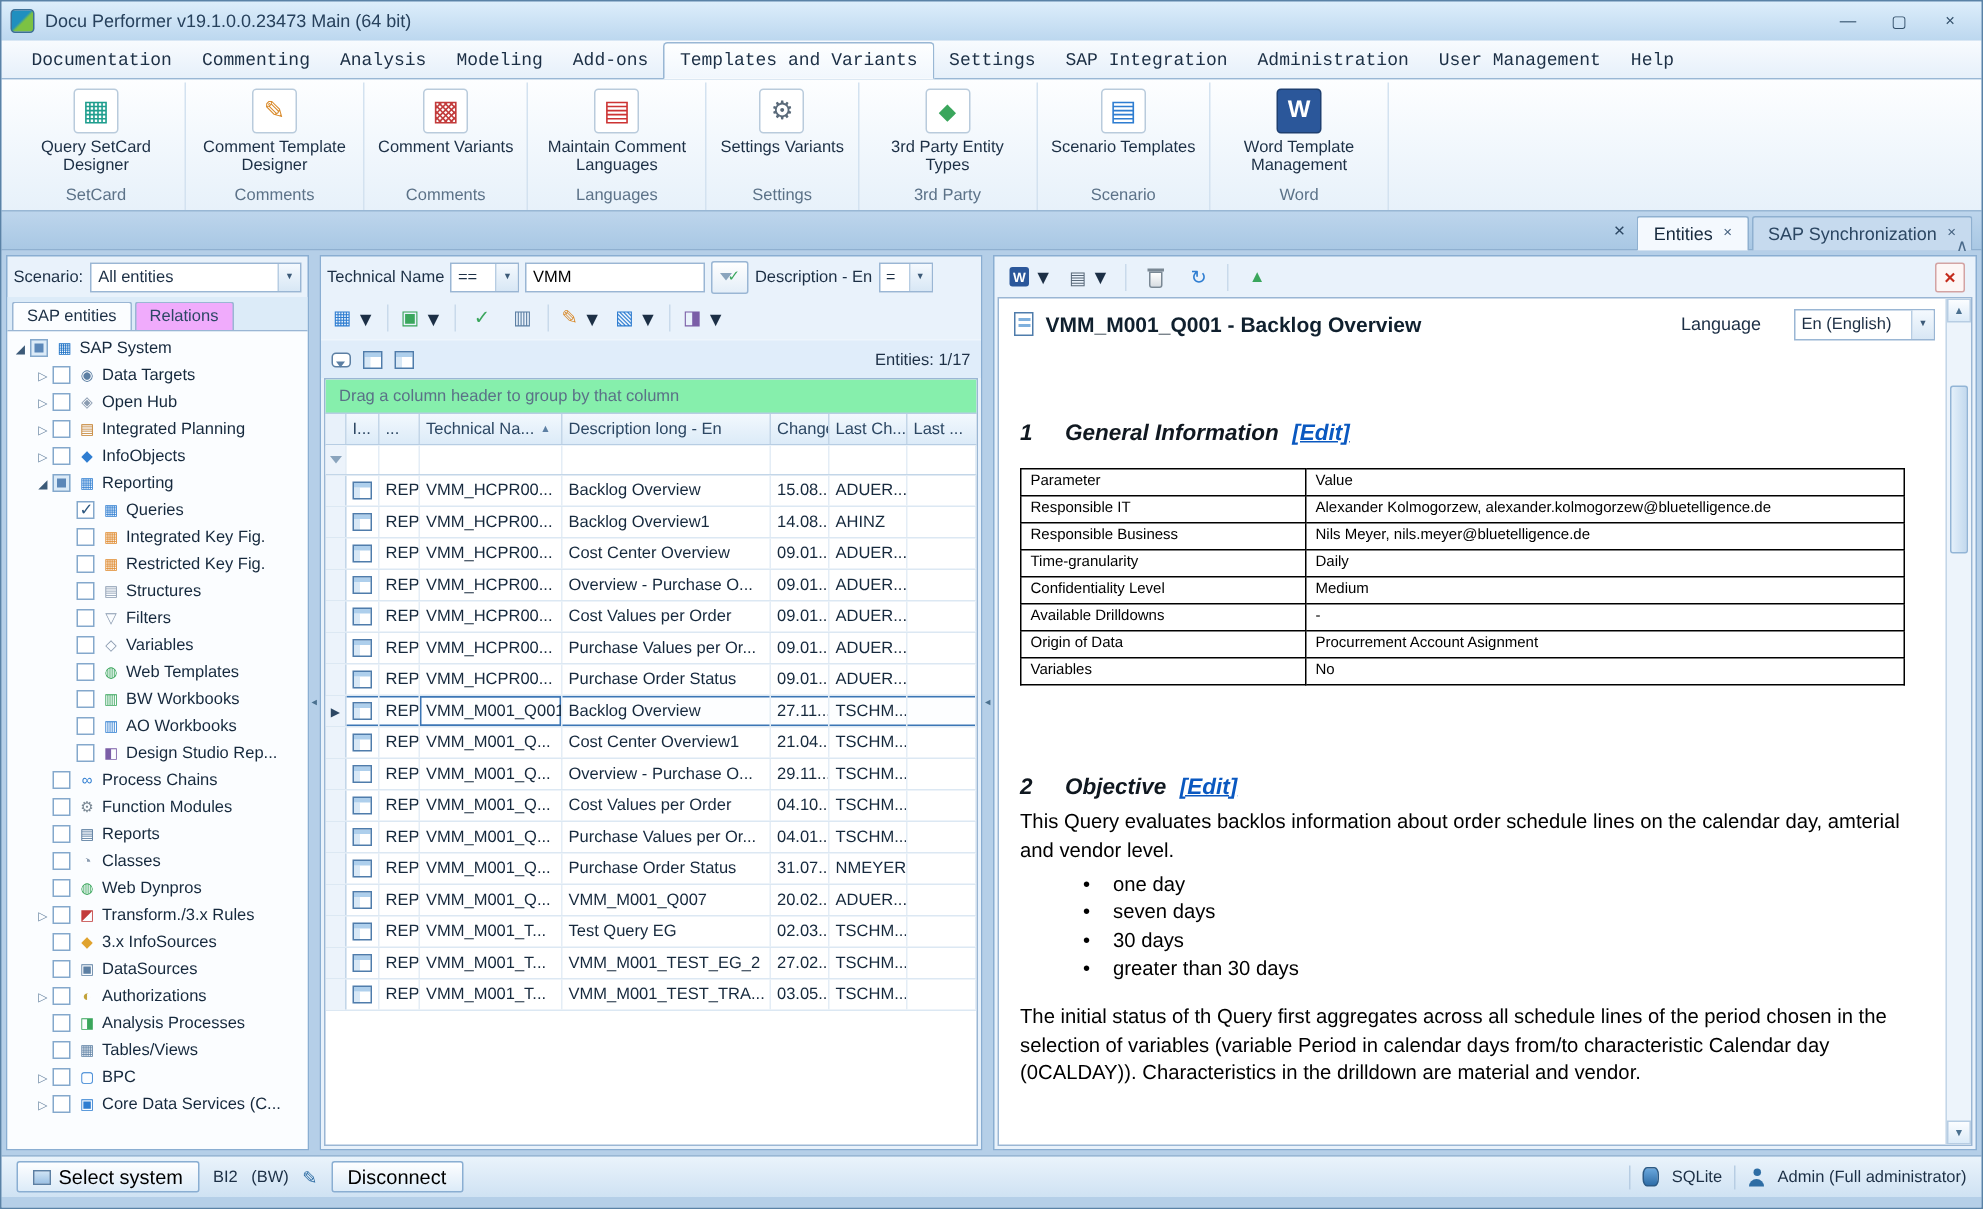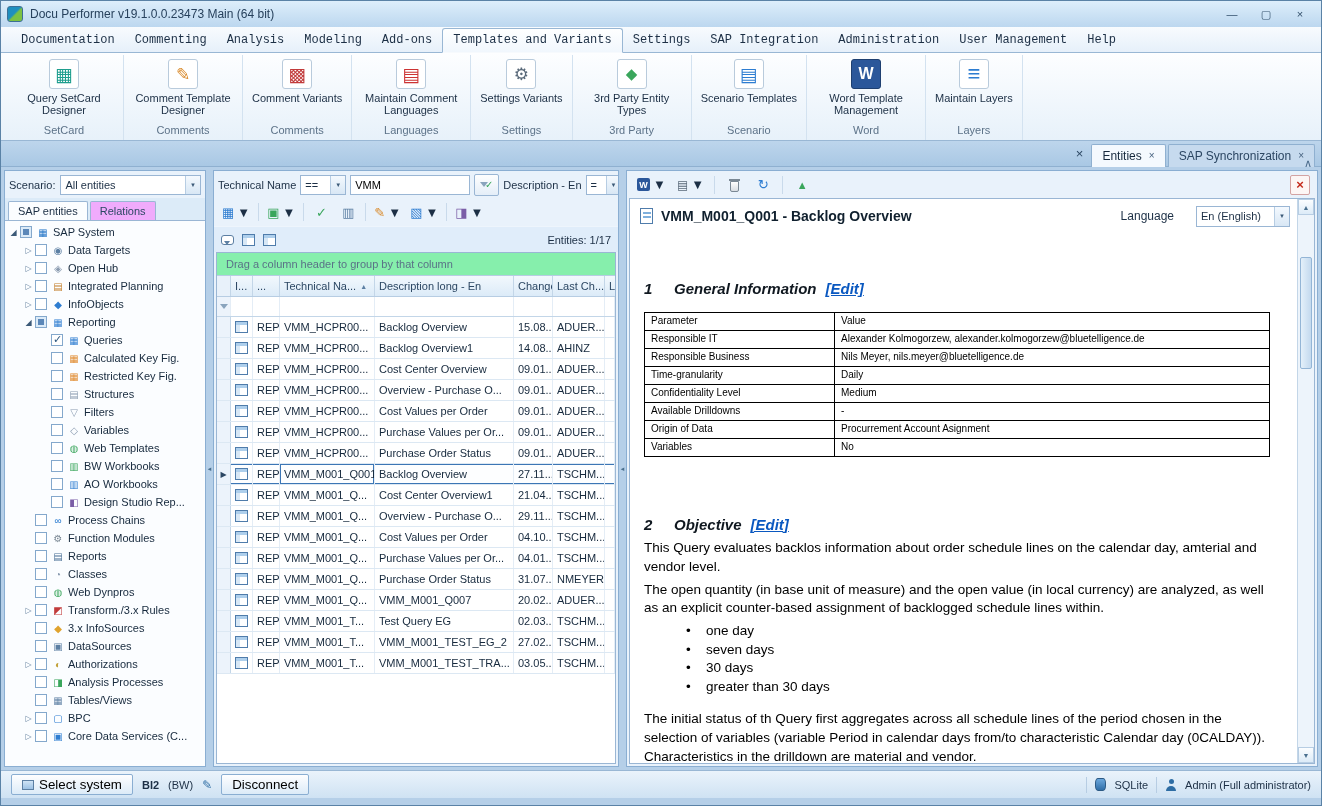--- a/index.html
+++ b/index.html
@@ -59,21 +59,21 @@
   .dtab:not(.active) { background:#c6daee; color:#2c4763; }
   .dtab-x { font-size:10px; color:#44607e; }
   .dtab-x::before { content:"×"; }
   .doctabs-close { margin-left:auto; align-self:center; font-size:13px; color:#2c4763; padding:0 8px 4px 0; }
   .doctabs-close::before { content:"×"; }
 
   
   .main { display:flex; height:603px; padding:3px; background:#b5cfe8; }
   .panel { background:#e9f2fb; border:1px solid #8aaed2; display:flex; flex-direction:column; min-width:0; }
   .left { width:202px; flex:none; }
-  .mid { width:406px; flex:none; }
+  .mid { width:442px; flex:none; }
   .right { flex:1; }
   .vsplit { width:7px; flex:none; display:flex; align-items:center; justify-content:center;
     color:#4a708f; font-size:6px; }
   .vsplit::before { content:"◄"; }
 
   
   .scen-row { height:27px; display:flex; align-items:center; padding:0 4px; gap:5px; }
   .combo { height:20px; background:#fff; border:1px solid #9ab6d4; display:flex;
     align-items:center; font-size:11px; padding-left:4px; min-width:0; }
   .combo .cval { white-space:nowrap; overflow:hidden; }
@@ -199,21 +199,21 @@
   .ds-down { bottom:0; } .ds-down::before { content:"▼"; }
   .ds-thumb { position:absolute; top:58px; left:2px; width:12px; height:112px;
     background:linear-gradient(90deg,#e4f0fa,#c3d9ee); border:1px solid #93b5d6; border-radius:2px; }
 
   
   .statusbar { height:28px; background:linear-gradient(#eaf3fb,#cfe2f3); border-top:1px solid #99b7d4;
     display:flex; align-items:center; padding:0 10px; gap:9px; }
   .sbtn { height:21px; padding:0 10px; border:1px solid #8aaed2; border-radius:2px;
     background:linear-gradient(#fefeff,#dcebf8); display:flex; align-items:center; gap:5px; }
   .sysico { width:12px; height:10px; border:1px solid #5c7fa3; background:linear-gradient(#cfe3f5,#9cc1e4); }
-  .sysname { font-weight:bold; }
+  .sysname { font-weight:normal; }
   .pencil { color:#2e6da4; font-size:12px; } .pencil::before { content:"✎"; }
   .sb-right { margin-left:auto; display:flex; align-items:center; gap:8px; }
   .ssep { width:1px; height:16px; background:#b7cde3; }
   .db { width:11px; height:13px; background:linear-gradient(#6aa7dd,#2f6ea8); border:1px solid #2c5a85;
     border-radius:3px / 5px; }
   .person { position:relative; width:12px; height:12px; }
   .person::before { content:""; position:absolute; top:0; left:3.5px; width:5px; height:5px;
     border-radius:50%; background:#2e6da4; }
   .person::after { content:""; position:absolute; bottom:0; left:1px; width:10px; height:5px;
     border-radius:5px 5px 0 0; background:#2e6da4; }
@@ -316,27 +316,20 @@
     </div>
 
     <div class="rib-group">
       <div class="rib-btn">
         <span class="ribicon rico-word-template-management"></span>
         <span class="rib-label">Word Template Management</span>
       </div>
       <span class="rib-gname">Word</span>
     </div>
 
-    <div class="rib-group">
-      <div class="rib-btn">
-        <span class="ribicon rico-maintain-layers"></span>
-        <span class="rib-label">Maintain Layers</span>
-      </div>
-      <span class="rib-gname">Layers</span>
-    </div>
   </div>
 <span class="rib-collapse" style="position:absolute; top:157px; right:10px;">∧</span>
 
 <div class="doctabs">
 
   <span class="doctabs-close"></span>
 
     <span class="dtab active">
       <span>Entities</span>
       <span class="dtab-x"></span>
@@ -412,21 +405,21 @@
           <span class="arrow arr-none"></span>
           <span class="chk chk-checked"></span>
           <span class="ticon" style="color: rgb(46, 125, 209);">▦</span>
           <span class="tlabel">Queries</span>
         </div>
 
         <div class="tree-row lvl-2">
           <span class="arrow arr-none"></span>
           <span class="chk chk-unchecked"></span>
           <span class="ticon" style="color: rgb(224, 138, 46);">▦</span>
-          <span class="tlabel">Calculated Key Fig.</span>
+          <span class="tlabel">Integrated Key Fig.</span>
         </div>
 
         <div class="tree-row lvl-2">
           <span class="arrow arr-none"></span>
           <span class="chk chk-unchecked"></span>
           <span class="ticon" style="color: rgb(224, 138, 46);">▦</span>
           <span class="tlabel">Restricted Key Fig.</span>
         </div>
 
         <div class="tree-row lvl-2">
@@ -980,21 +973,20 @@
             </tbody>
         </table>
 
         <div class="sec-head sec2">
           <span class="sec-num">2</span>
           <span>Objective</span>
           <a class="edit-link">[Edit]</a>
         </div>
 
         <p>This Query evaluates backlos information about order schedule lines on the calendar day, amterial and vendor level.</p>
-        <p>The open quantity (in base unit of measure) and the open value (in local currency) are analyzed, as well as an explicit counter-based assignment of backlogged schedule lines within.</p>
 
         <div class="bullets">
 
             <div class="bullet-row">
               <span class="bdot"></span>
               <span>one day</span>
             </div>
 
             <div class="bullet-row">
               <span class="bdot"></span>

